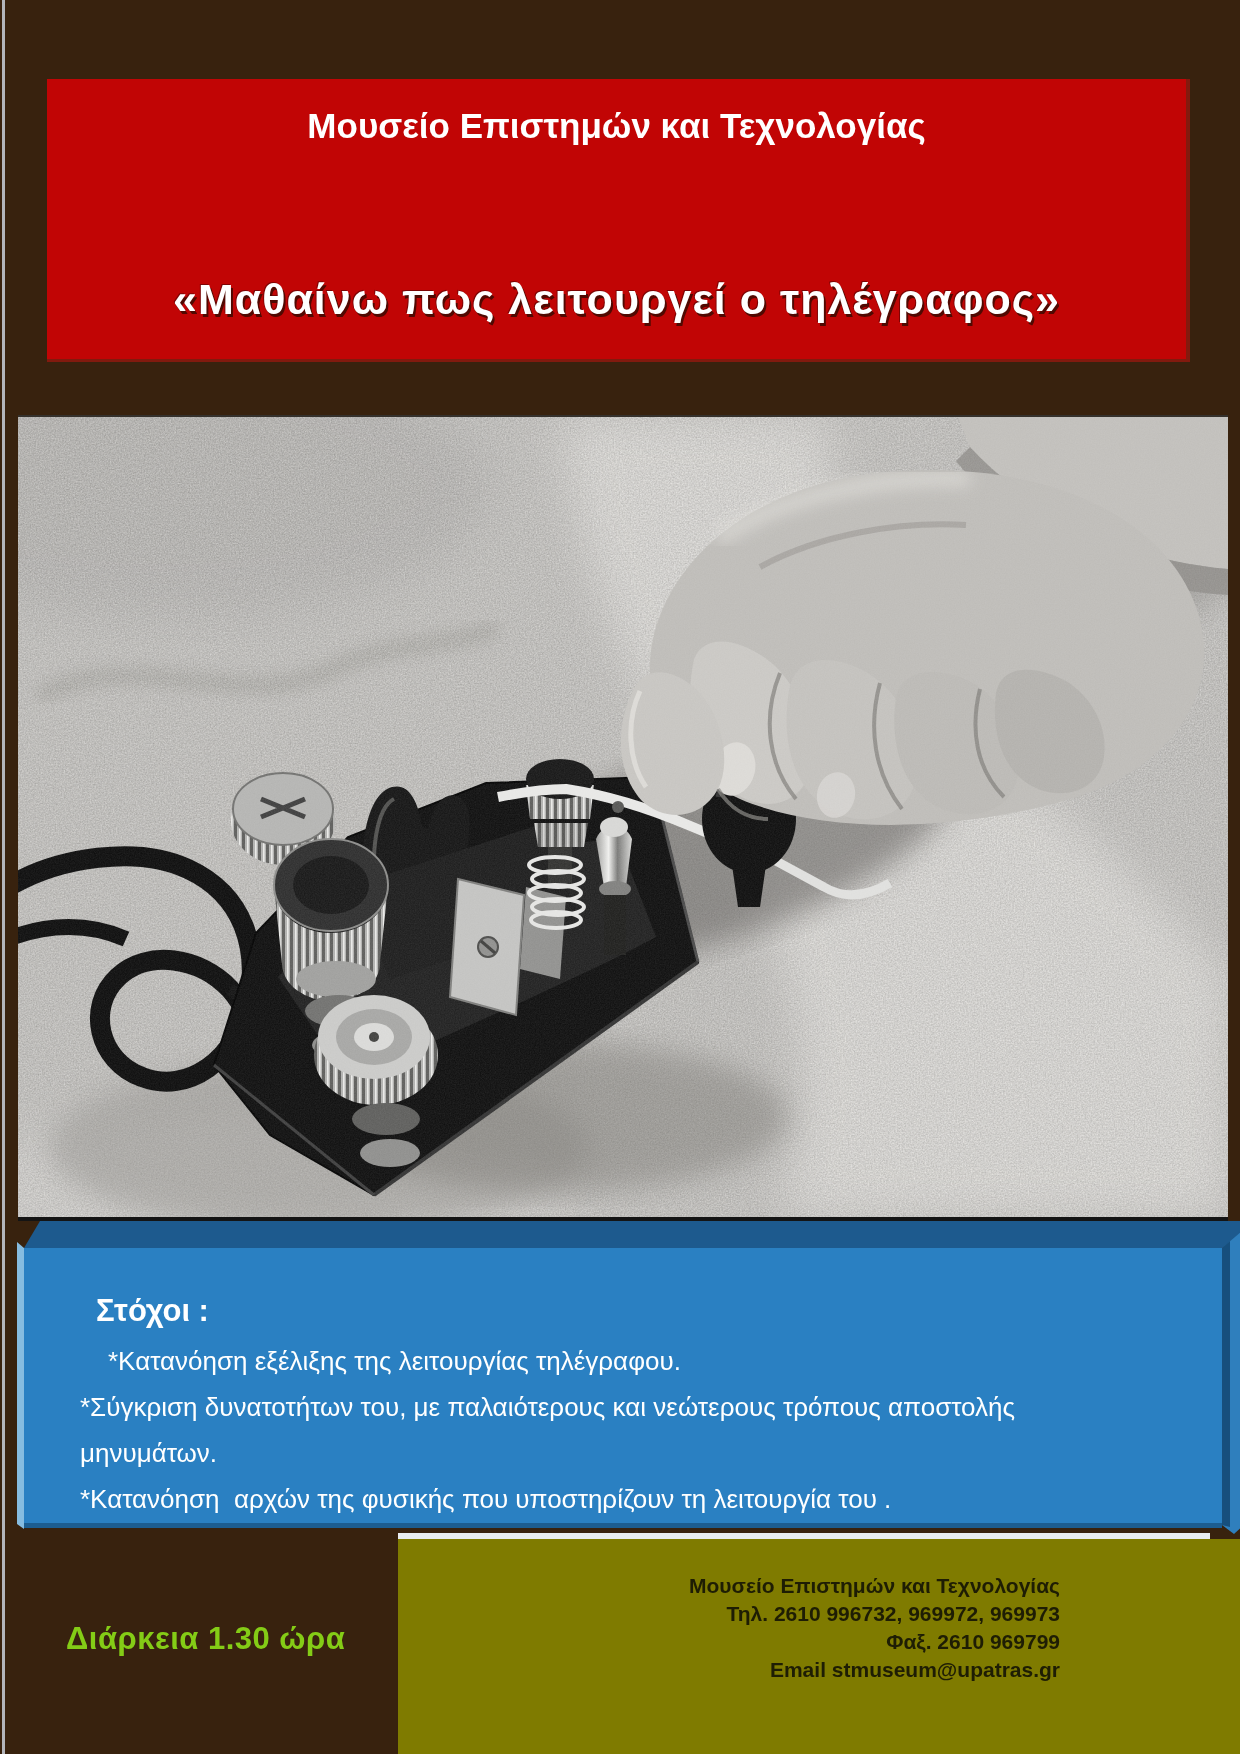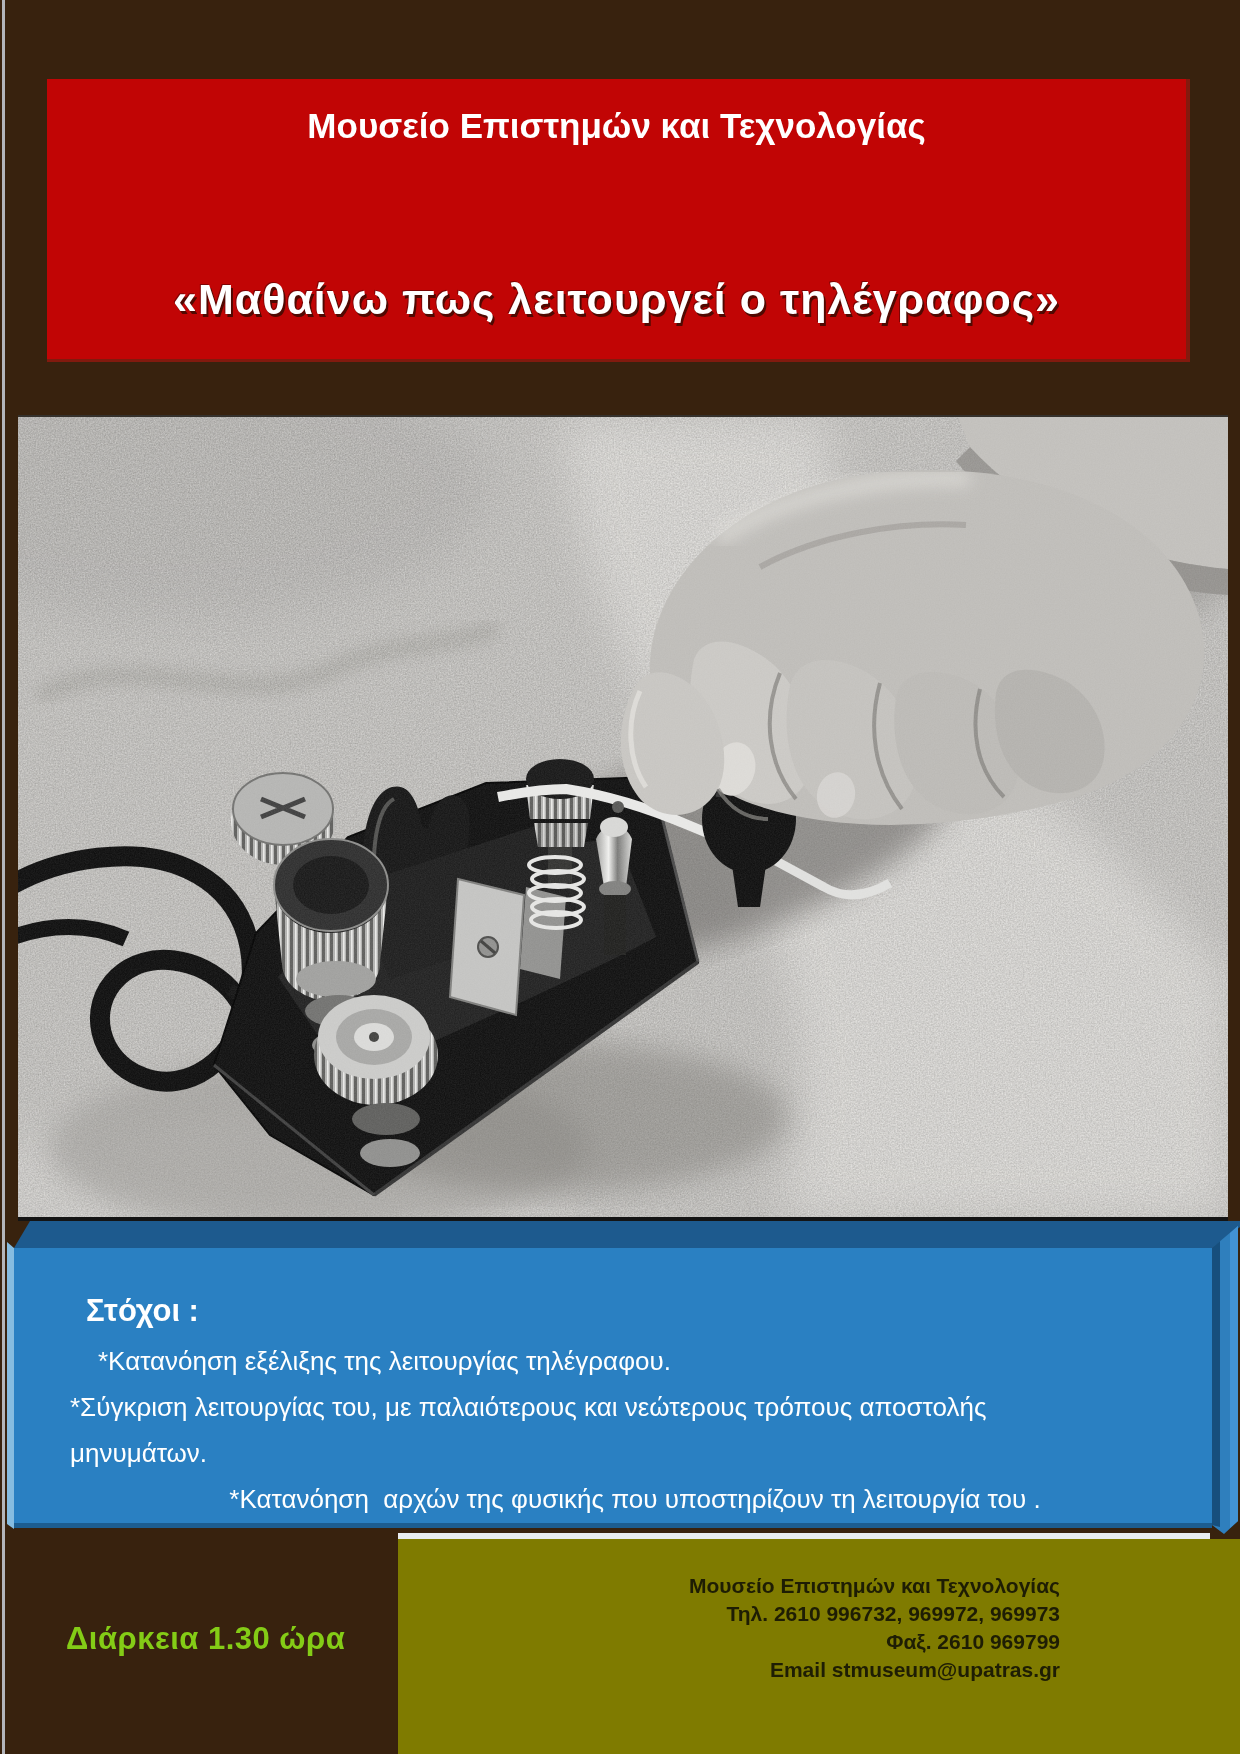--- a/index.html
+++ b/index.html
@@ -27,26 +27,26 @@
 
   
   .photo{
     position:absolute;left:18px;top:415px;width:1210px;height:800px;
     border-top:2px solid #35312c;border-bottom:4px solid #141414;
     background:#c7c5c1;
   }
   .photo svg{display:block;width:1210px;height:800px;}
 
   
-  .goals{position:absolute;left:0;top:1221px;width:1111px;height:314px;}
+  .goals{position:absolute;left:10px;top:1221px;width:1111px;height:314px;}
   .goals svg{display:block;width:1240px;height:314px;}
   .goals-text{position:absolute;left:70px;top:0;width:1130px;color:#ffffff;}
   .goals-heading{position:absolute;left:16px;top:72px;font-size:31px;font-weight:bold;}
   .goal-line{position:absolute;left:0;width:1130px;height:46px;line-height:46px;font-size:26px;white-space:pre;}
-  .gl0{top:117px;margin-left:28px;} .gl1{top:163px;} .gl2{top:209px;} .gl3{top:255px;text-align:center;}
+  .gl0{top:117px;margin-left:28px;} .gl1{top:163px;} .gl2{top:209px;} .gl3{top:255px;}
 
   
   .footer{position:absolute;left:0;top:1535px;width:1240px;height:219px;}
   .footer-strip{position:absolute;left:398px;top:-2px;width:812px;height:6px;background:#e8ecf0;}
   .footer-olive{position:absolute;left:398px;top:4px;width:842px;height:215px;background:#7f7b00;}
   .duration{
     position:absolute;left:66px;top:86px;color:#84cc16;
     font-size:31px;font-weight:bold;letter-spacing:.5px;
   }
   .contact{
@@ -219,21 +219,21 @@
       <polygon points="7,21 14,27 14,308 7,303" fill="#86bce0"></polygon>
       <rect x="14" y="27" width="1198" height="279" fill="#2a80c2"></rect>
       <rect x="14" y="302" width="1198" height="5" fill="#1c5d90"></rect>
       <polygon points="1212,27 1238,5 1238,300 1224,313 1212,304" fill="#2f7fbd"></polygon>
       <polygon points="1212,27 1220,20 1220,306 1212,304" fill="#174f7d"></polygon>
       <polygon points="1230,12 1238,5 1238,300 1230,307" fill="#4292d4"></polygon>
     </svg>
     <div class="goals-text">
       <div class="goals-heading">Στόχοι :</div>
       <div class="goal-line gl0">*Κατανόηση εξέλιξης της λειτουργίας τηλέγραφου.</div>
-      <div class="goal-line gl1">*Σύγκριση λειτουργίας του, με παλαιότερους και νεώτερους τρόπους αποστολής</div>
+      <div class="goal-line gl1">*Σύγκριση δυνατοτήτων του, με παλαιότερους και νεώτερους τρόπους αποστολής</div>
       <div class="goal-line gl2">μηνυμάτων.</div>
       <div class="goal-line gl3">*Κατανόηση  αρχών της φυσικής που υποστηρίζουν τη λειτουργία του .</div>
     </div>
   </div>
 
   <div class="footer">
     <div class="footer-strip"></div>
     <div class="footer-olive"></div>
     <div class="duration">Διάρκεια 1.30 ώρα</div>
     <div class="contact">

